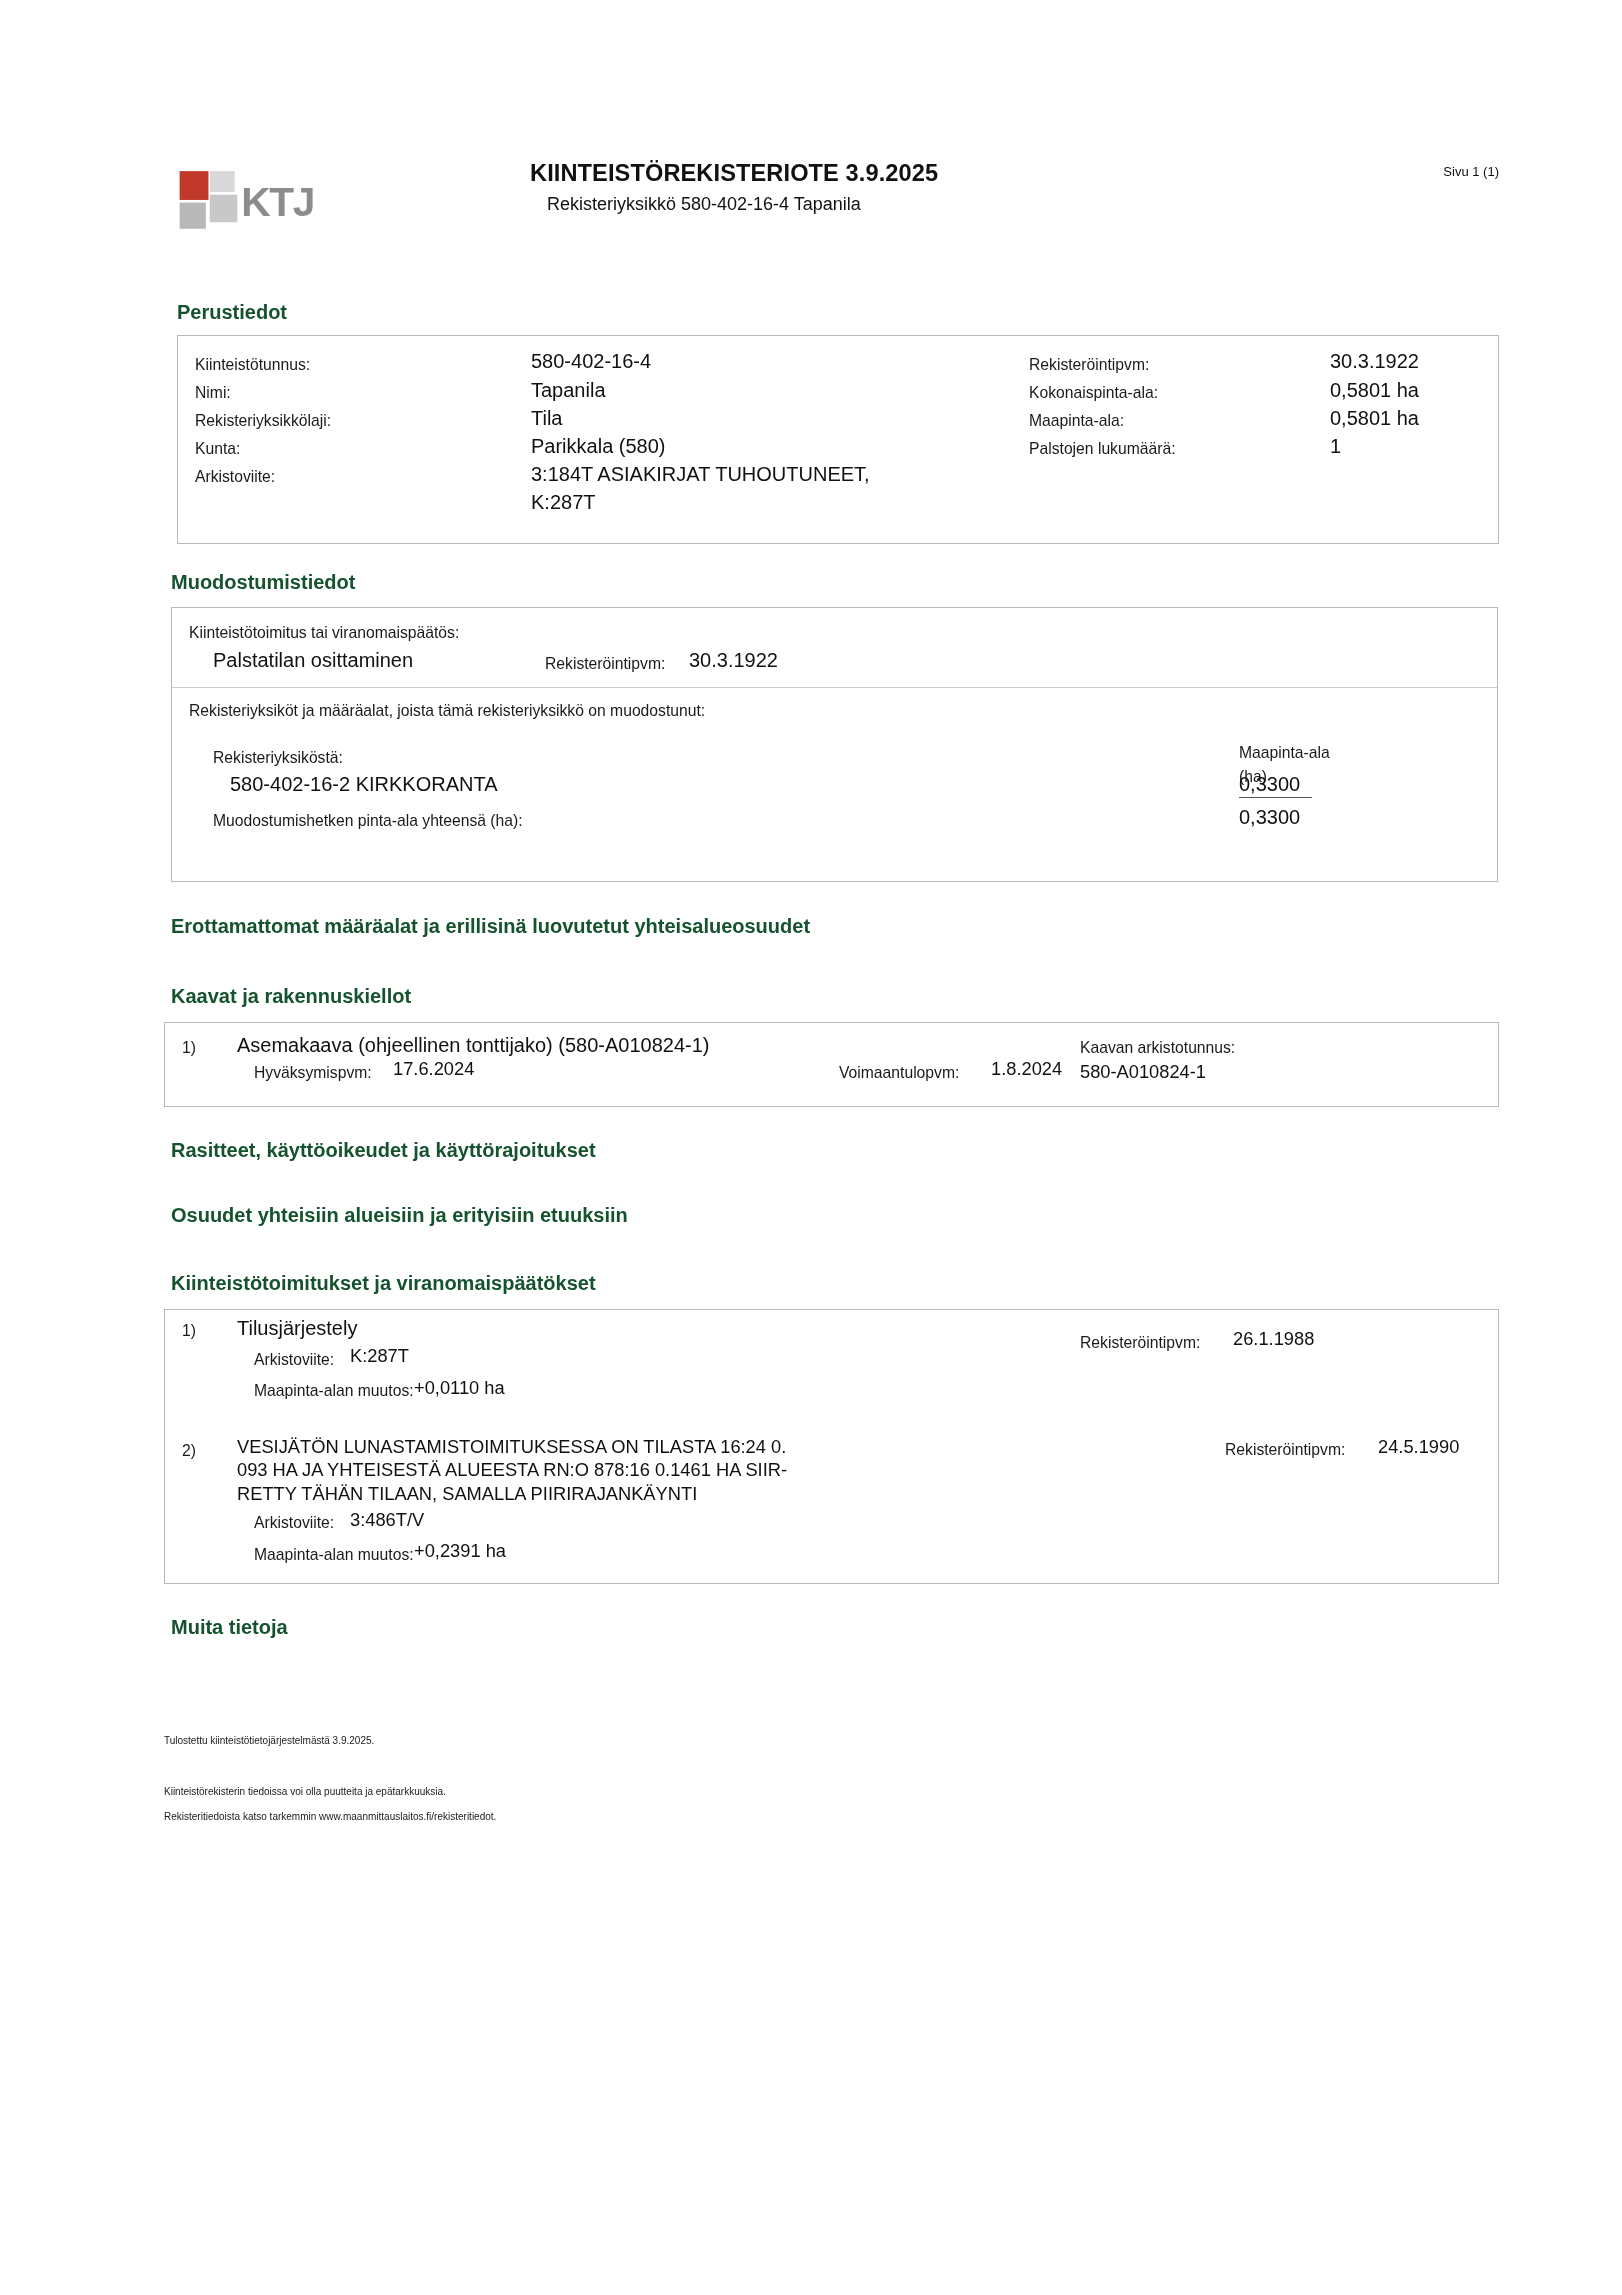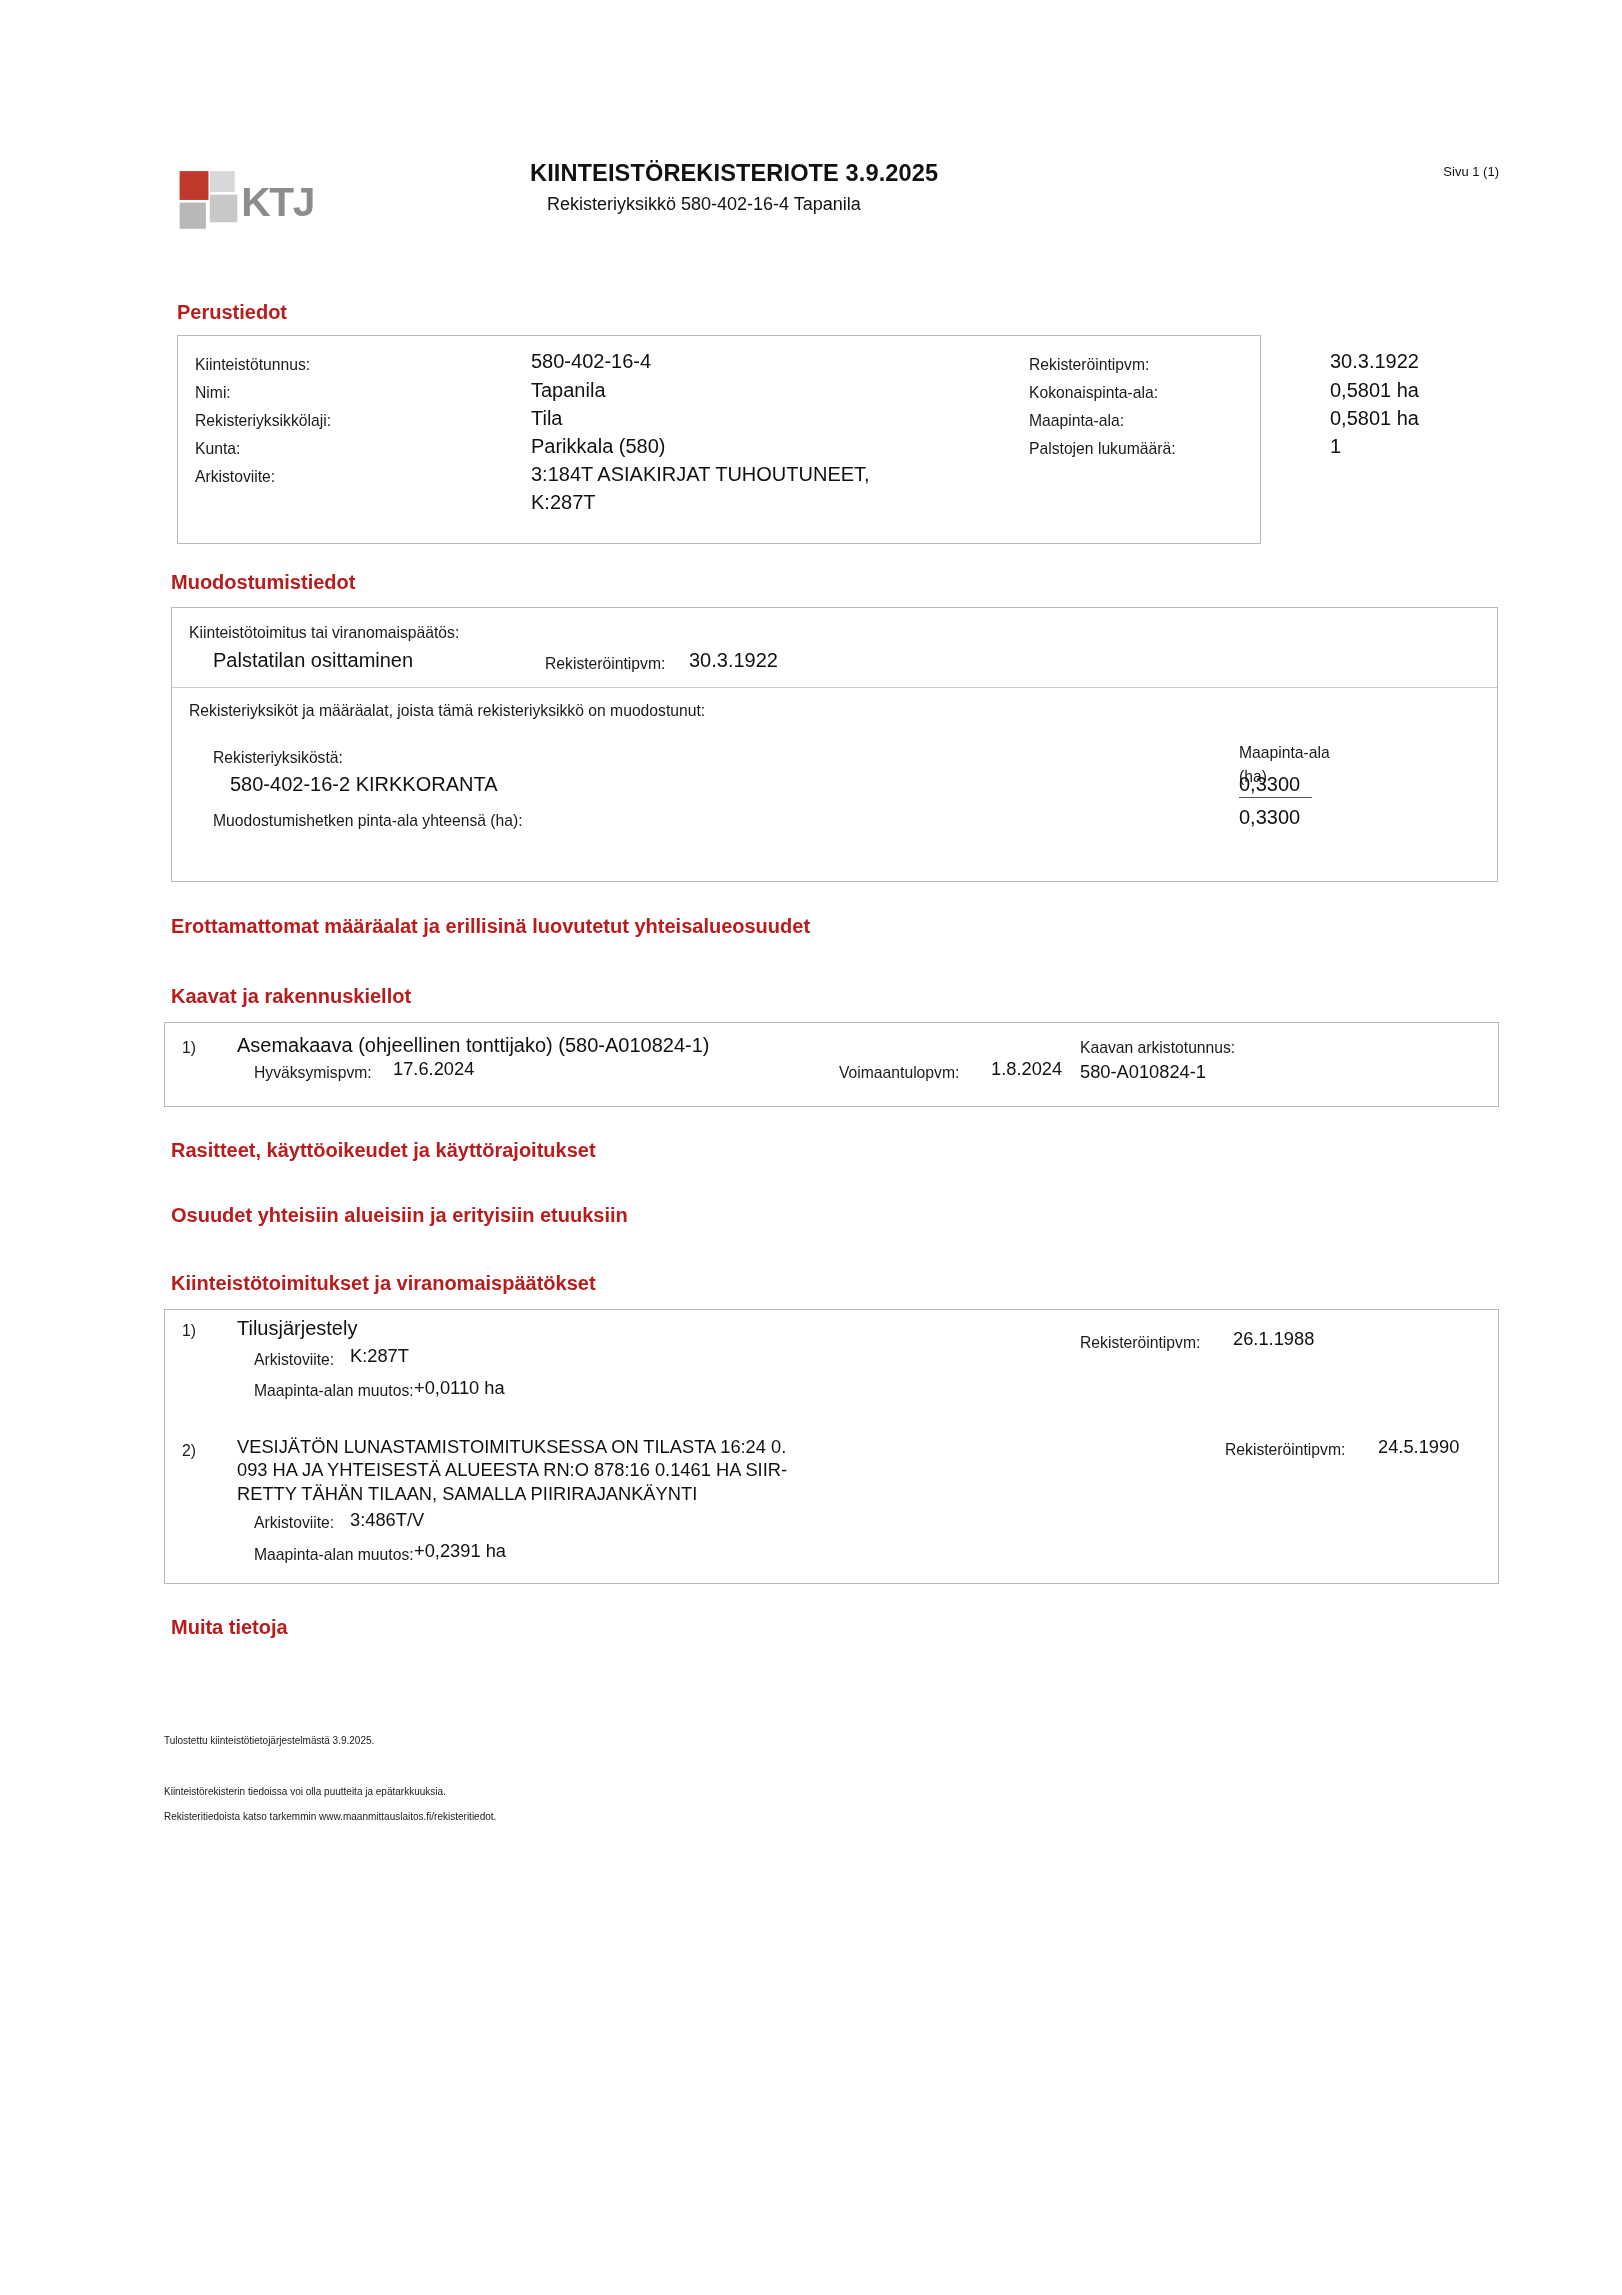--- a/index.html
+++ b/index.html
@@ -65,21 +65,21 @@
     font-size: 13px;
     color: #111;
     text-align: right;
   }
 
   
   .section-h {
     position: absolute;
     font-size: 20px;
     font-weight: bold;
-    color: #b91c1c;
+    color: #14532d;
   }
 
   
   .box {
     position: absolute;
     border: 0.7px solid #b9b9b9;
     box-sizing: border-box;
     background: #fff;
   }
   .hr-inner {
@@ -140,21 +140,21 @@
       </svg>
     </div>
 
     <div class="doc-title">KIINTEISTÖREKISTERIOTE 3.9.2025</div>
     <div class="doc-subtitle">Rekisteriyksikkö 580-402-16-4 Tapanila</div>
     <div class="page-num">Sivu 1 (1)</div>
   </div>
 
   <div class="section-h" style="left:177px; top:301px;">Perustiedot</div>
 
-  <div class="box" style="left:177px; top:335px; width:1084px; height:209px;">
+  <div class="box" style="left:177px; top:335px; width:1322px; height:209px;">
 
     <div class="lbl" style="left:17px; top:19.6px;">Kiinteistötunnus:</div>
     <div class="lbl" style="left:17px; top:48px;">Nimi:</div>
     <div class="lbl" style="left:17px; top:76px;">Rekisteriyksikkölaji:</div>
     <div class="lbl" style="left:17px; top:104px;">Kunta:</div>
     <div class="lbl" style="left:17px; top:132px;">Arkistoviite:</div>
 
     <div class="val" style="left:353px; top:14.4px;">580-402-16-4</div>
     <div class="val" style="left:353px; top:43px;text-align:right;">Tapanila</div>
     <div class="val" style="left:353px; top:71px;">Tila</div>

